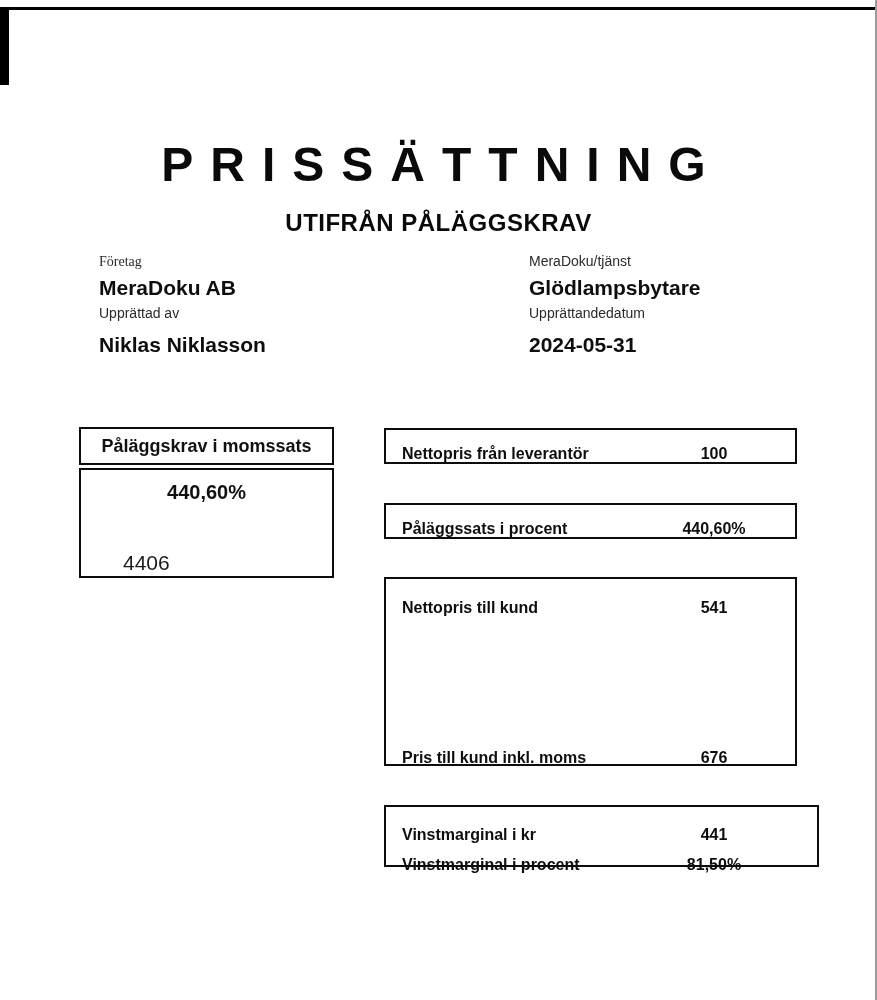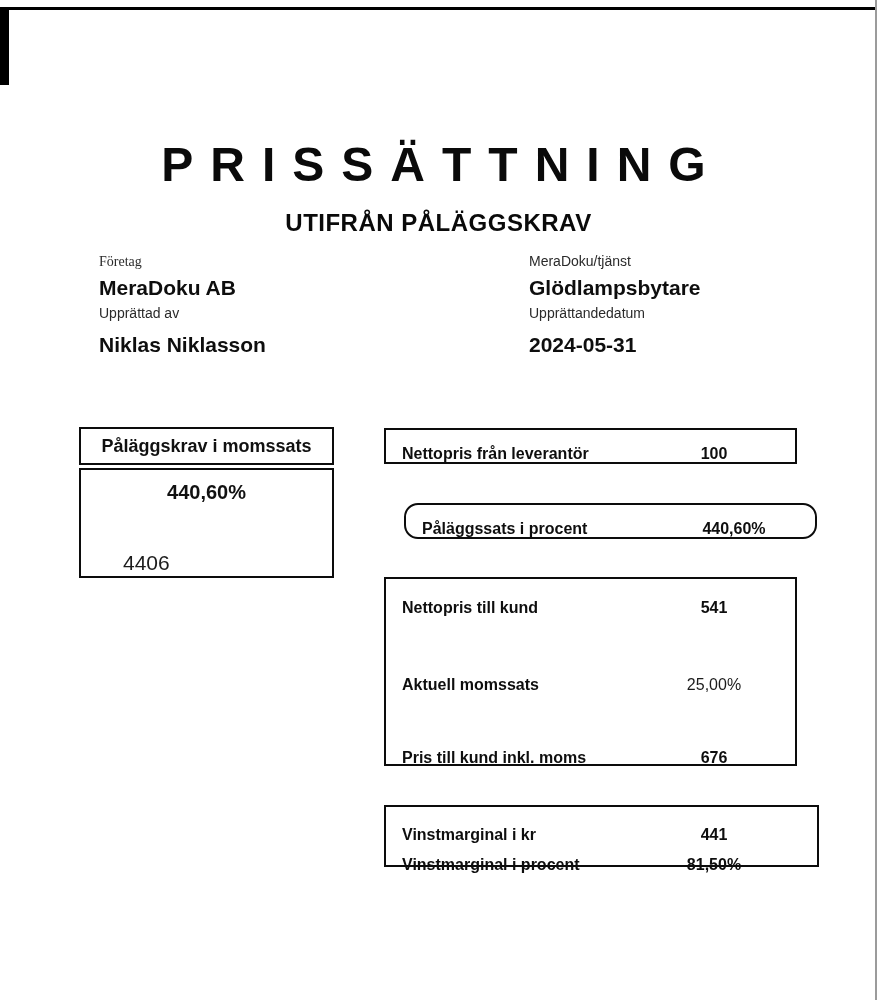--- a/index.html
+++ b/index.html
@@ -57,21 +57,21 @@
   .lbox-value {
     position:absolute; top:11px; left:0; width:100%;
     text-align:center; font-size:20px; font-weight:bold;
   }
   .lbox-entered {
     position:absolute; left:42px; bottom:1px;
     font-size:21px; font-weight:normal; color:#1c1c1c;
   }
 
   .boxA { left:384px; top:428px; width:409px; height:32px; }
-  .boxB { left:404px; top:503px; width:409px; height:32px;border-radius:14px; }
+  .boxB { left:384px; top:503px; width:409px; height:32px; }
   .boxC { left:384px; top:577px; width:409px; height:185px; }
   .boxD { left:384px; top:805px; width:409px; height:58px;padding-left:22px; }
 
   .row { position:absolute; left:0; width:100%; height:24px; line-height:24px; font-size:16px;margin-top:8px; }
   .row .lbl { position:absolute; left:16px; font-weight:bold; white-space:nowrap; color:#0e0e0e; }
   .row .val { position:absolute; left:248px; width:160px; text-align:center; font-weight:bold; white-space:nowrap; color:#0e0e0e; }
   .row .val.regular { font-weight:normal; color:#1c1c1c; }
 
   .rA1 { top:4px; }
   .rB1 { top:4px; }
@@ -125,24 +125,20 @@
       <span class="lbl">Påläggssats i procent</span>
       <span class="val">440,60%</span>
     </div>
   </div>
 
   <div class="box boxC">
     <div class="row rC1">
       <span class="lbl">Nettopris till kund</span>
       <span class="val">541</span>
     </div>
-    <div class="row rC2">
-      <span class="lbl">Aktuell momssats</span>
-      <span class="val regular">25,00%</span>
-    </div>
     <div class="row rC3">
       <span class="lbl">Pris till kund inkl. moms</span>
       <span class="val">676</span>
     </div>
   </div>
 
   <div class="box boxD">
     <div class="row rD1">
       <span class="lbl">Vinstmarginal i kr</span>
       <span class="val">441</span>

